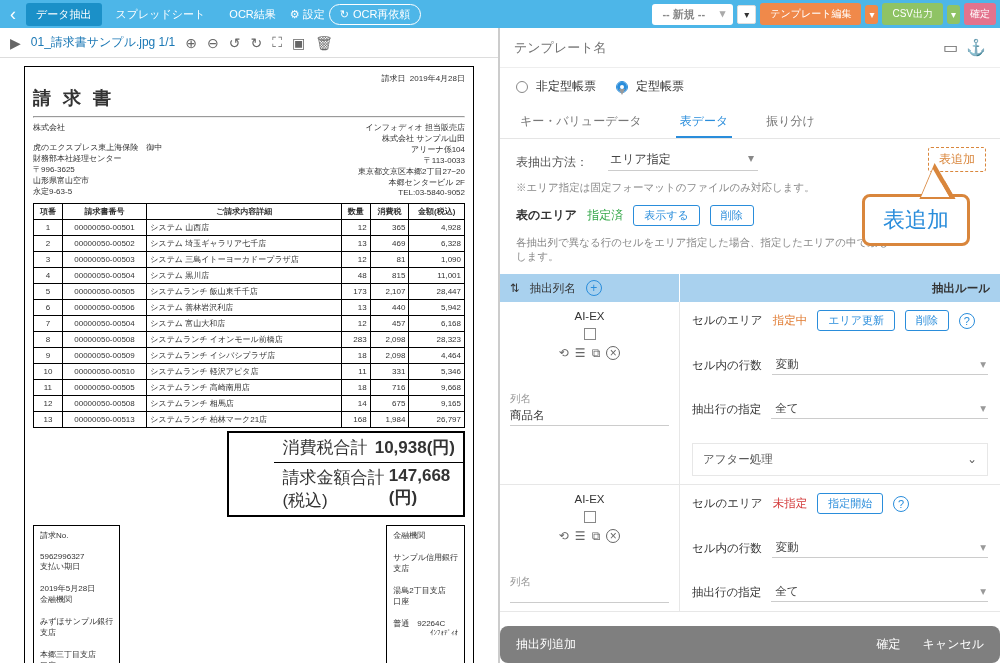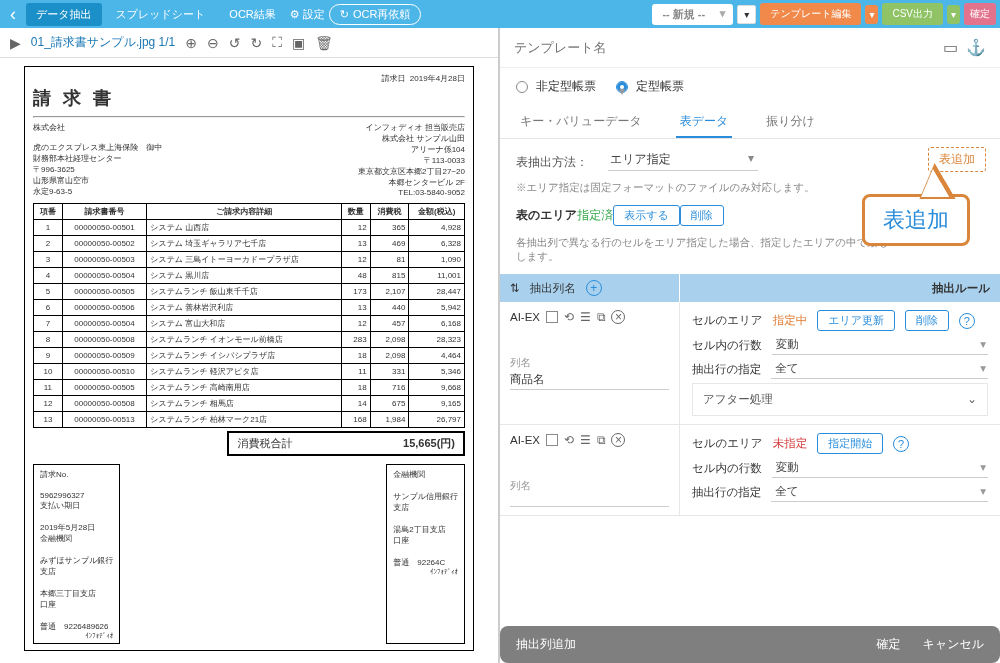--- a/index.html
+++ b/index.html
@@ -33,21 +33,21 @@
   
   .inv { border:1px solid #000; padding:6px 8px; font-size:9px;}
   .inv h1{font-size:18px; text-align:left; letter-spacing:12px; margin:2px 0 6px;}
   .inv .rowtop{display:flex; justify-content:space-between; font-size:8px;}
   .inv .lblk span{display:block;}
   .inv .rblk{text-align:right; font-size:8px;}
   .inv table{border-collapse:collapse; width:100%; font-size:8px; margin-top:6px;}
   .inv th,.inv td{border:1px solid #000; padding:2px 3px; text-align:center;}
   .inv td.l{text-align:left;}
   .inv td.r{text-align:right;}
-  .tot{border:2px solid #000; width:55%; margin-left:auto; margin-top:3px; font-size:11px;}
+  .tot{border:2px solid #000; width:55%; margin-left:auto; margin-top:3px; font-size:17px;padding-left:45px;}
   .tot .trow{display:flex; justify-content:space-between; padding:3px 8px;}
   .tot .trow + .trow{border-top:1px solid #000;}
   .btm{display:flex; justify-content:space-between; margin-top:8px; font-size:8px;}
   .btm .box{border:1px solid #000; padding:4px 6px;}
   .btm .box span{display:block;}
   .btm .tiny{font-size:7px; text-align:right;}
   
   .rhead{display:flex; align-items:center; padding:10px 14px; border-bottom:1px solid #eee;}
   .rhead input{flex:1; border:none; font-size:13px; color:#aaa;}
   .ricn{font-size:16px; color:#666; margin-left:8px;}
@@ -58,41 +58,41 @@
   .subtabs{display:flex; padding:0 16px; gap:30px; border-bottom:1px solid #e5e5e5; font-size:12px;}
   .stab{padding:8px 4px 6px; color:#777;}
   .stab.active{color:#2a8ddb; border-bottom:2px solid #2a8ddb;}
   .rcontent{padding:10px 16px; font-size:12px; display:flex; flex-direction:column; gap:10px; position:relative;}
   .frow{display:flex; align-items:flex-end; gap:20px;}
   .frow label{color:#555;}
   .fsel{border-bottom:1px solid #ccc; padding:2px 48px 2px 2px; color:#444; position:relative; min-width:150px;}
   .fsel::after{content:"▾"; position:absolute; right:4px; color:#888;}
   .addbox{position:absolute; right:14px; top:8px; border:1px dashed #d9863c; color:#d9863c; padding:3px 10px; font-size:12px; border-radius:3px;}
   .note{color:#888; font-size:10.5px;}
-  .areaRow{display:flex; align-items:center; }
+  .areaRow{display:flex; align-items:center; gap:10px;}
   .tag-g{color:#35a84a;}
   .mbtn{border:1px solid #2a8ddb; color:#2a8ddb; padding:2px 10px; border-radius:3px; font-size:11px;}
   .bubble { position:absolute; right:30px; top:55px; border:3px solid #d9863c; color:#2a8ddb; font-size:22px; padding:8px 18px; border-radius:8px; background:#fff; z-index:10;}
   .bubble::before{content:""; position:absolute; top:-34px; right:22px; border:18px solid transparent; border-bottom-color:#d9863c; border-right-color:#d9863c; width:0; height:0; transform:skewX(30deg);}
   .bubble::after{content:""; position:absolute; top:-28px; right:26px; border:14px solid transparent; border-bottom-color:#fff; border-right-color:#fff; width:0; height:0; transform:skewX(30deg);}
   
   .colhead{display:flex; background:#a9d1ee; font-size:11.5px; align-items:center;}
   .colhead > div{padding:6px 10px;}
   .ch1{width:180px; border-right:1px solid #fff; display:flex; align-items:center; gap:10px;}
   .plus{width:16px; height:16px; border:1.5px solid #2a8ddb; border-radius:50%; color:#2a8ddb; display:inline-flex; align-items:center; justify-content:center; font-size:12px; line-height:1;}
   .ch2{flex:1; text-align:right;font-weight:bold;}
   .confRow{display:flex; border-bottom:1px solid #e7e7e7; font-size:11.5px;}
   .confL{width:180px; padding:8px 10px; border-right:1px solid #e7e7e7; display:flex; flex-direction:column; gap:32px;}
-  .confL .top{display:flex; align-items:center; gap:6px;}
+  .confL .top{display:flex; align-items:center; gap:6px;flex-direction:column;}
   .chk{width:12px; height:12px; border:1px solid #888;}
   .confL .tools{display:flex; gap:6px; color:#666; align-items:center;}
   .confL .tools span{font-size:12px;}
   .xbtn{width:14px;height:14px;border:1px solid #666;border-radius:50%;display:inline-flex;align-items:center;justify-content:center;font-size:10px;}
   .grey{color:#999; font-size:10.5px;}
-  .confR{flex:1; padding:8px 12px; display:flex; flex-direction:column; gap:4px;}
+  .confR{flex:1; padding:8px 12px; display:flex; flex-direction:column; gap:24px;}
   .crow{display:flex; align-items:center; gap:10px;}
   .tag-o{color:#e07a30;}
   .tag-r{color:#d33838;}
   .sel{border-bottom:1px solid #ccc; padding:2px 4px; flex:1; position:relative; color:#444;}
   .sel::after{content:"▾"; position:absolute; right:2px; color:#999;}
   .aftr{border:1px solid #e7e7e7; padding:8px 10px; display:flex; justify-content:space-between; color:#555;}
   .help{width:16px;height:16px;border:1.5px solid #2a8ddb;color:#2a8ddb;border-radius:50%;display:inline-flex;align-items:center;justify-content:center;font-size:11px;}
   
   .botbar{background:#7f7f7f; color:#fff; display:flex; align-items:center; gap:22px; padding:10px 16px; font-size:12px; margin-top:auto;border-radius:8px;}
   .botbar .sp{flex:1;}
@@ -271,21 +271,25 @@
                 <td class="l">システムランチ 柏林マーク21店</td>
                 <td class="r">168</td>
                 <td class="r">1,984</td>
                 <td class="r">26,797</td>
               </tr>
             </tbody>
         </table>
         <div class="tot">
           <div class="trow">
               <span>消費税合計</span>
-              <b>15,665(円)</b>
+              <b>10,938(円)</b>
+            </div>
+          <div class="trow">
+              <span>請求金額合計 (税込)</span>
+              <b>147,668 (円)</b>
             </div>
         </div>
         <div class="btm">
           <div class="box">
             <span><span>請求No.</span>　<span>5962996327</span></span>
             <span><span>支払い期日</span>　<span>2019年5月28日</span></span>
             <span><span>金融機関</span>　<span>みずほサンプル銀行</span></span>
             <span><span>支店</span>　<span>本郷三丁目支店</span></span>
             <span><span>口座</span>　<span>普通　9226489626</span></span>
             <span class="tiny">ｲﾝﾌｫﾃﾞｨｵ</span>

